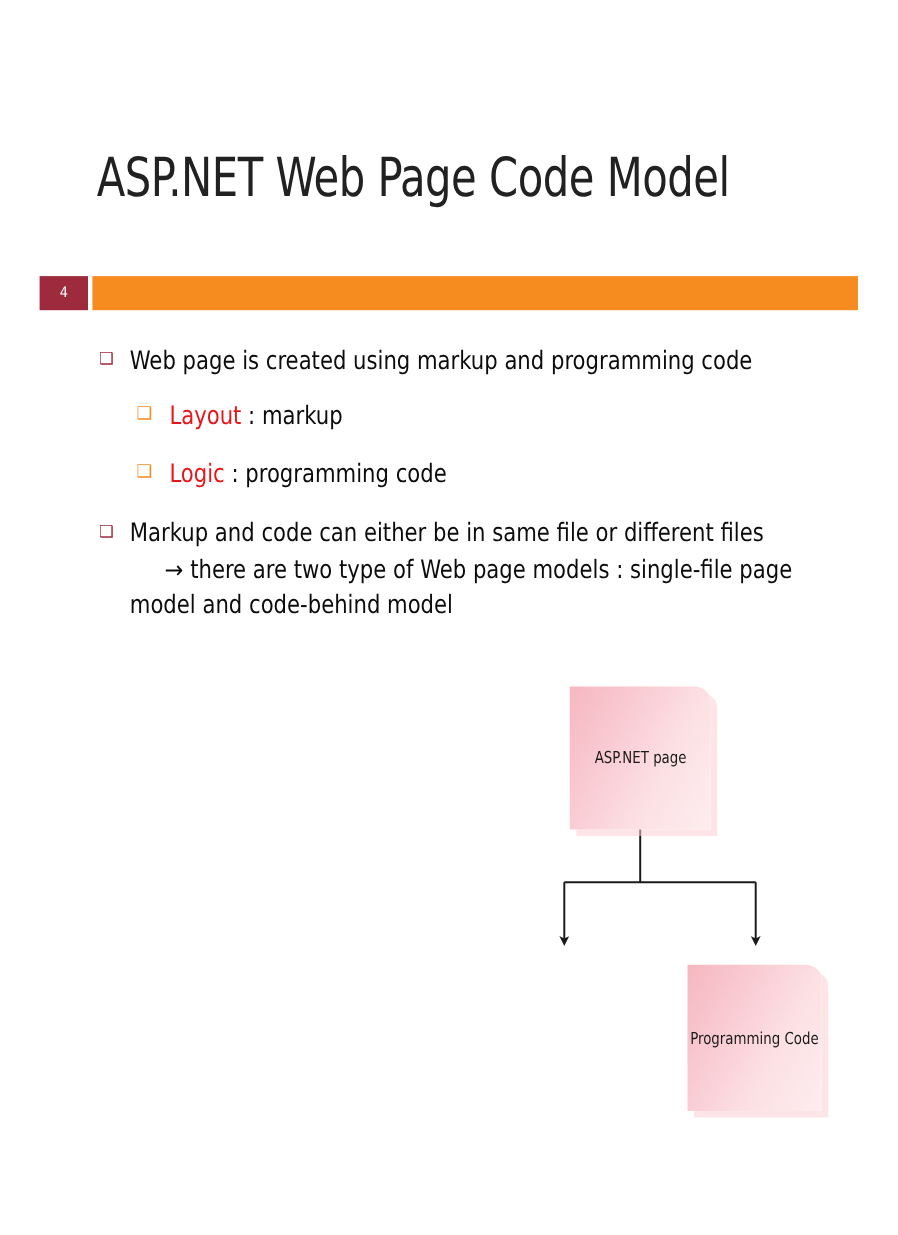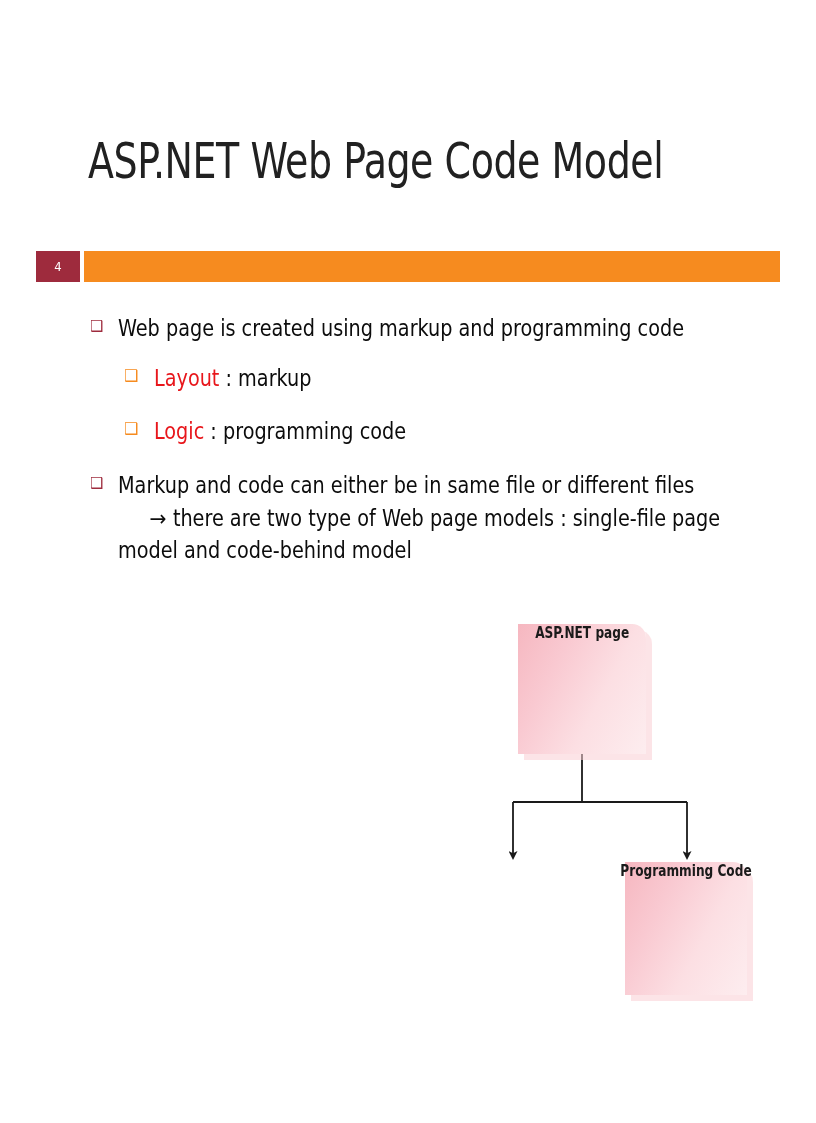--- a/index.html
+++ b/index.html
@@ -141,23 +141,22 @@
   .dbox {
     position: absolute;
     background: linear-gradient(118deg,
                 #F6B7C0 0%,
                 #F9C9D1 30%,
                 #FCDFE3 62%,
                 #FDEDEF 100%);
     border-radius: 0 14px 0 0;
     box-shadow: 6px 6px 0 0 rgba(250, 205, 212, 0.55);
     display: flex;
-    align-items: flex-start;
+    align-items: center;
     justify-content: center;
-    font-weight: bold;
   }
   .dbox-label {
     font-family: "DejaVu Sans Condensed", "Liberation Sans Narrow", "Liberation Sans", sans-serif;
     font-size: 15px;
     color: #1a1a1a;
     text-align: center;
     transform: scaleX(0.9);
     white-space: nowrap;
   }
   #box-aspnet-page {
@@ -167,21 +166,21 @@
     height: 130px;
   }
   #box-markup-code {
     left: 32px;
     top: 250px;
     width: 122px;
     height: 133px;
   }
   #box-programming-code {
     left: 205px;
-    top: 250px;
+    top: 265px;
     width: 122px;
     height: 133px;
   }
   #connectors {
     position: absolute;
     left: 0;
     top: 0;
     width: 390px;
     height: 400px;
     pointer-events: none;

